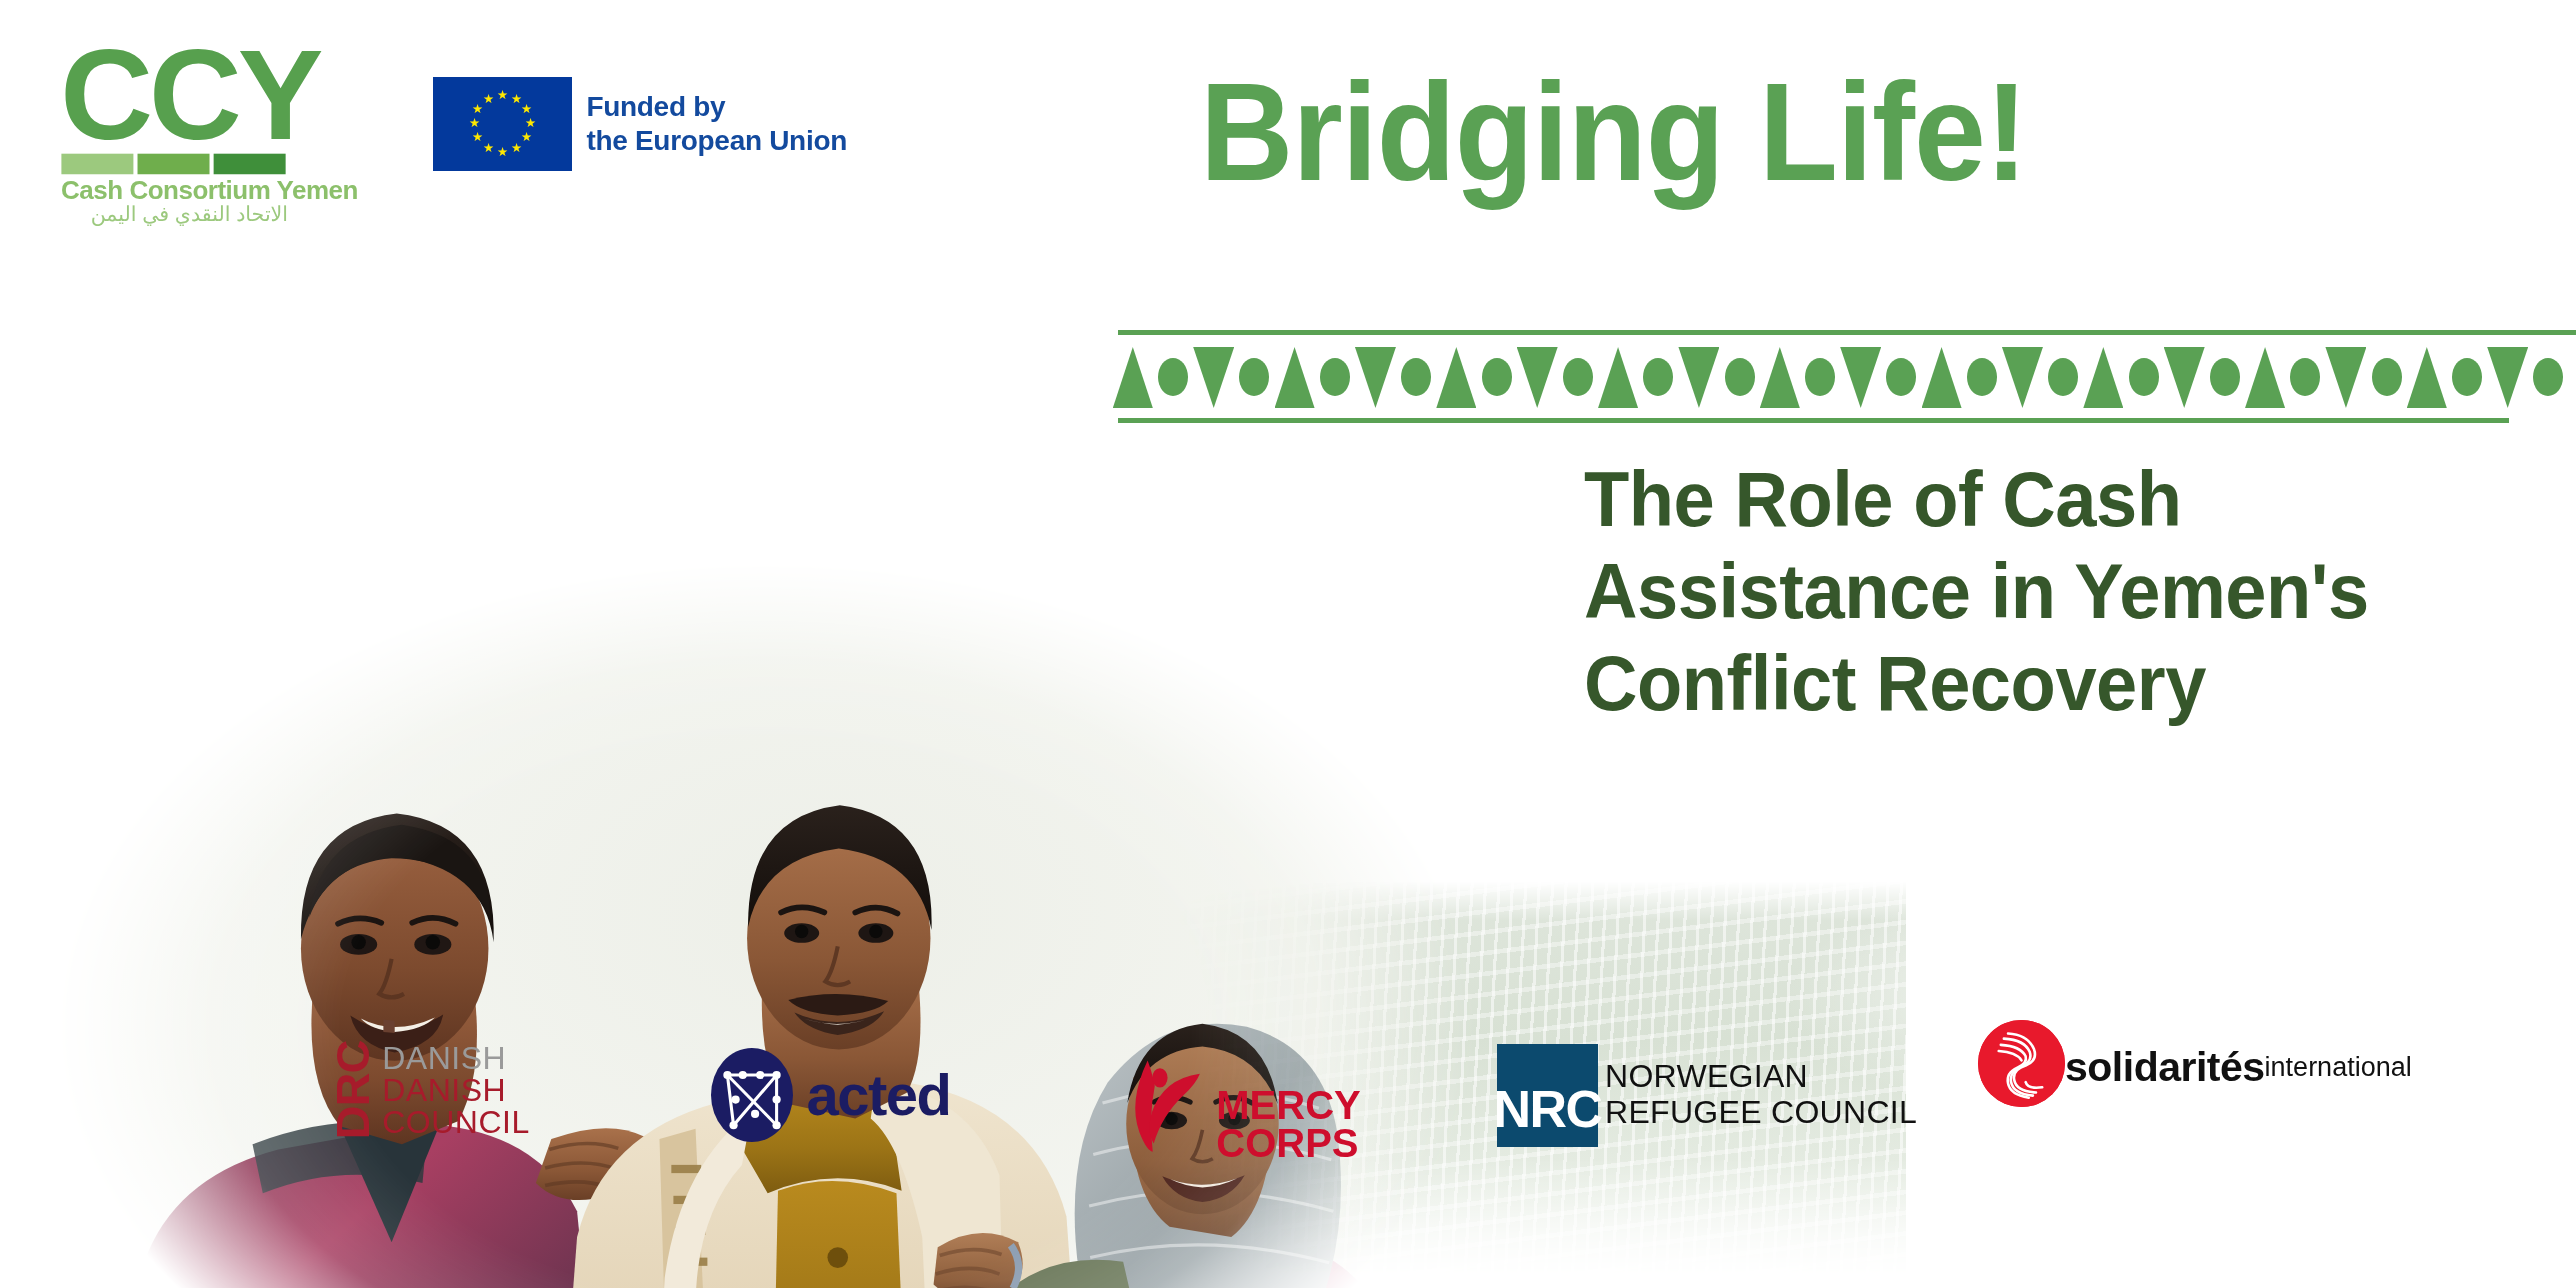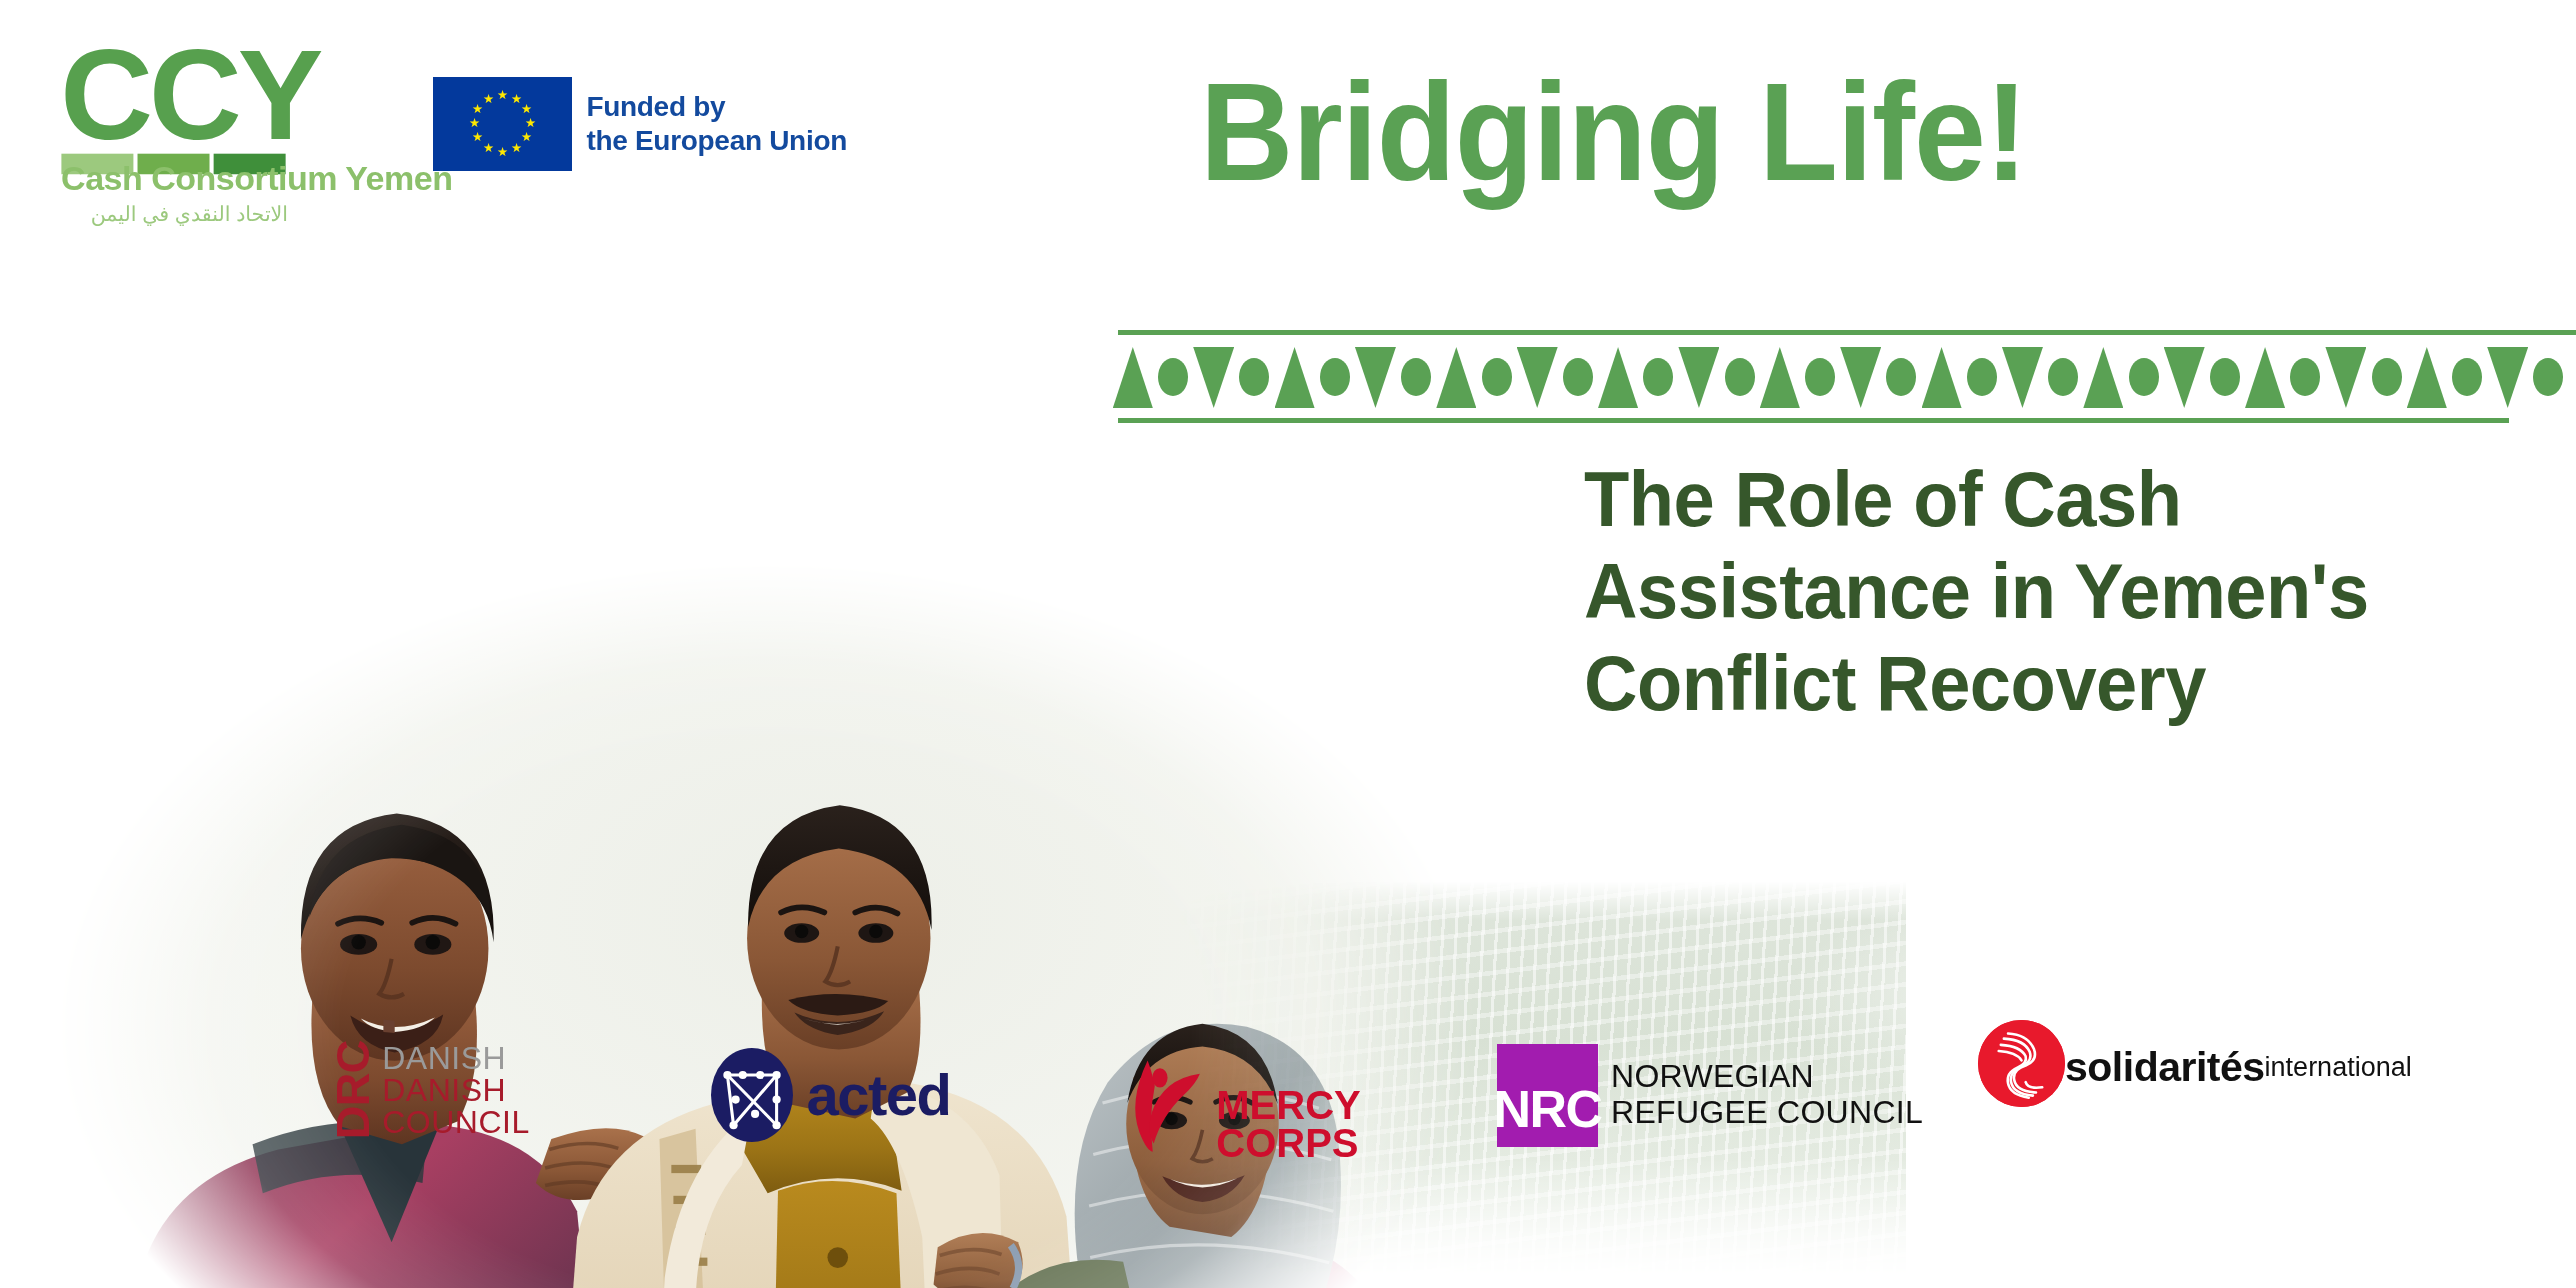--- a/index.html
+++ b/index.html
@@ -96,21 +96,21 @@
   #acted-mark{ width:82px; height:94px; border-radius:50%; background:#1B1C63; position:relative; margin-right:13.4px;}
   #acted-word{ color:#1B1C63; font-size:58px; font-weight:bold; letter-spacing:-1.5px; line-height:1;}
 
   
   #logo-mc{ left:1123px; top:20.6px;}
   #mc-mark{ width:82px; height:98px; margin-right:11.3px; position:relative;}
   #mc-words{ color:#CE0E2D; font-weight:bold; font-size:40px; line-height:.96; letter-spacing:0px;margin-top:40px;}
 
   
   #logo-nrc{ left:1497px; top:18.5px;}
-  #nrc-box{ width:101px; height:103px; background:#a21caf; position:relative; margin-right:13px; flex:0 0 auto;}
+  #nrc-box{ width:101px; height:103px; background:#0c4a6e; position:relative; margin-right:7px; flex:0 0 auto;}
   #nrc-box span{ position:absolute; left:50%; bottom:11.3px; transform:translateX(-50%);
     color:#fff; font-weight:bold; font-size:52px; letter-spacing:-1.5px; line-height:1;}
   #nrc-words{ color:#111; font-size:32px; line-height:1.12; letter-spacing:0.3px;}
 
   
   #logo-sol{ left:1978px; top:-5.2px; flex-direction:row; align-items:center;}
   #sol-mark{ width:87px; height:87px; border-radius:50%; background:#E8192C; position:relative; margin-bottom:8.2px;}
   #sol-word1{ color:#111; font-weight:bold; font-size:41px; letter-spacing:-0.5px; line-height:1;}
   #sol-word2{ color:#111; font-size:27px; letter-spacing:0px; line-height:1.4;}
 </style>
@@ -284,21 +284,21 @@
   </svg>
 </div>
 
 <div id="ccy-logo">
   <svg viewBox="0 0 520 420" width="268" height="216" aria-hidden="true">
     <text x="6" y="230" font-family="Liberation Sans, sans-serif" font-size="250" font-weight="bold" fill="#57A04E" letter-spacing="-8">CCY</text>
     <rect x="8" y="258" width="140" height="40" fill="#9CC97E"></rect>
     <rect x="156" y="258" width="140" height="40" fill="#6FAE4C"></rect>
     <rect x="304" y="258" width="140" height="40" fill="#3F8F3A"></rect>
   </svg>
-  <div style="position:absolute; left:4.1px; top:138px; color:#8CC06B; font-weight:bold; font-size:34px; letter-spacing:-0.5px; white-space:nowrap;">Cash Consortium Yemen</div>
+  <div style="position:absolute; left:4.1px; top:154px; color:#8CC06B; font-weight:bold; font-size:26px; letter-spacing:-0.5px; white-space:nowrap;">Cash Consortium Yemen</div>
   <div style="position:absolute; left:4.1px; top:181px; width:227px; text-align:right; color:#9CC97E; font-size:20.6px; direction:rtl;">الاتحاد النقدي في اليمن</div>
 </div>
 
 <div id="eu-logo">
   <div id="eu-flag">
       <span class="eu-star" style="left: 64px; top: 13px; color: rgb(255, 232, 0);">★</span>
       <span class="eu-star" style="left: 78px; top: 16.7px; color: rgb(255, 232, 0);">★</span>
       <span class="eu-star" style="left: 88px; top: 27px; color: rgb(255, 232, 0);">★</span>
       <span class="eu-star" style="left: 92px; top: 41px; color: rgb(255, 232, 0);">★</span>
       <span class="eu-star" style="left: 88px; top: 55px; color: rgb(255, 232, 0);">★</span>

